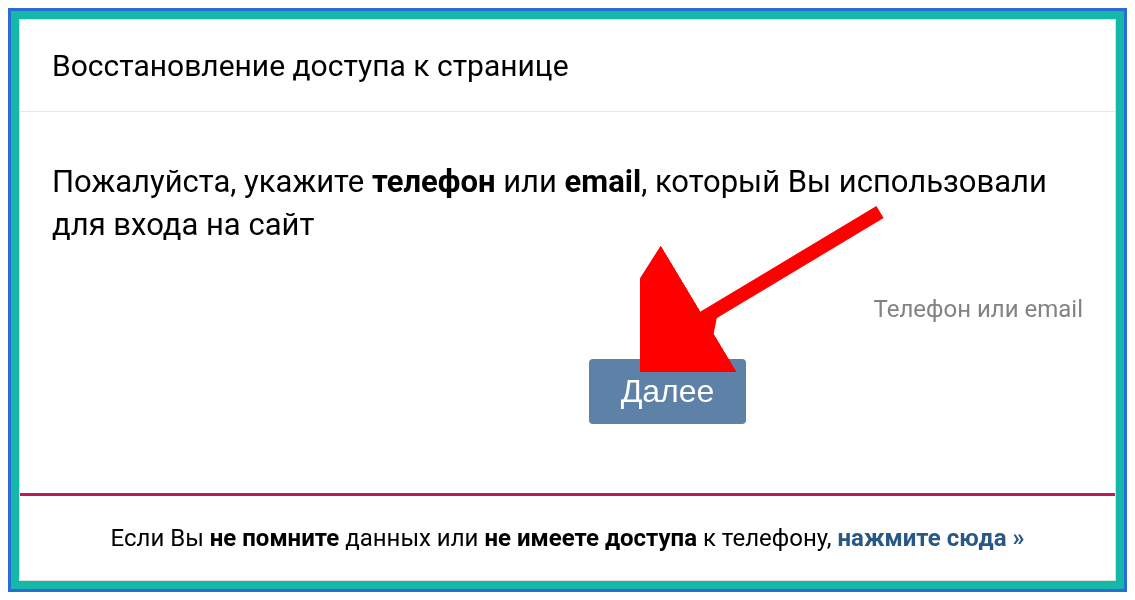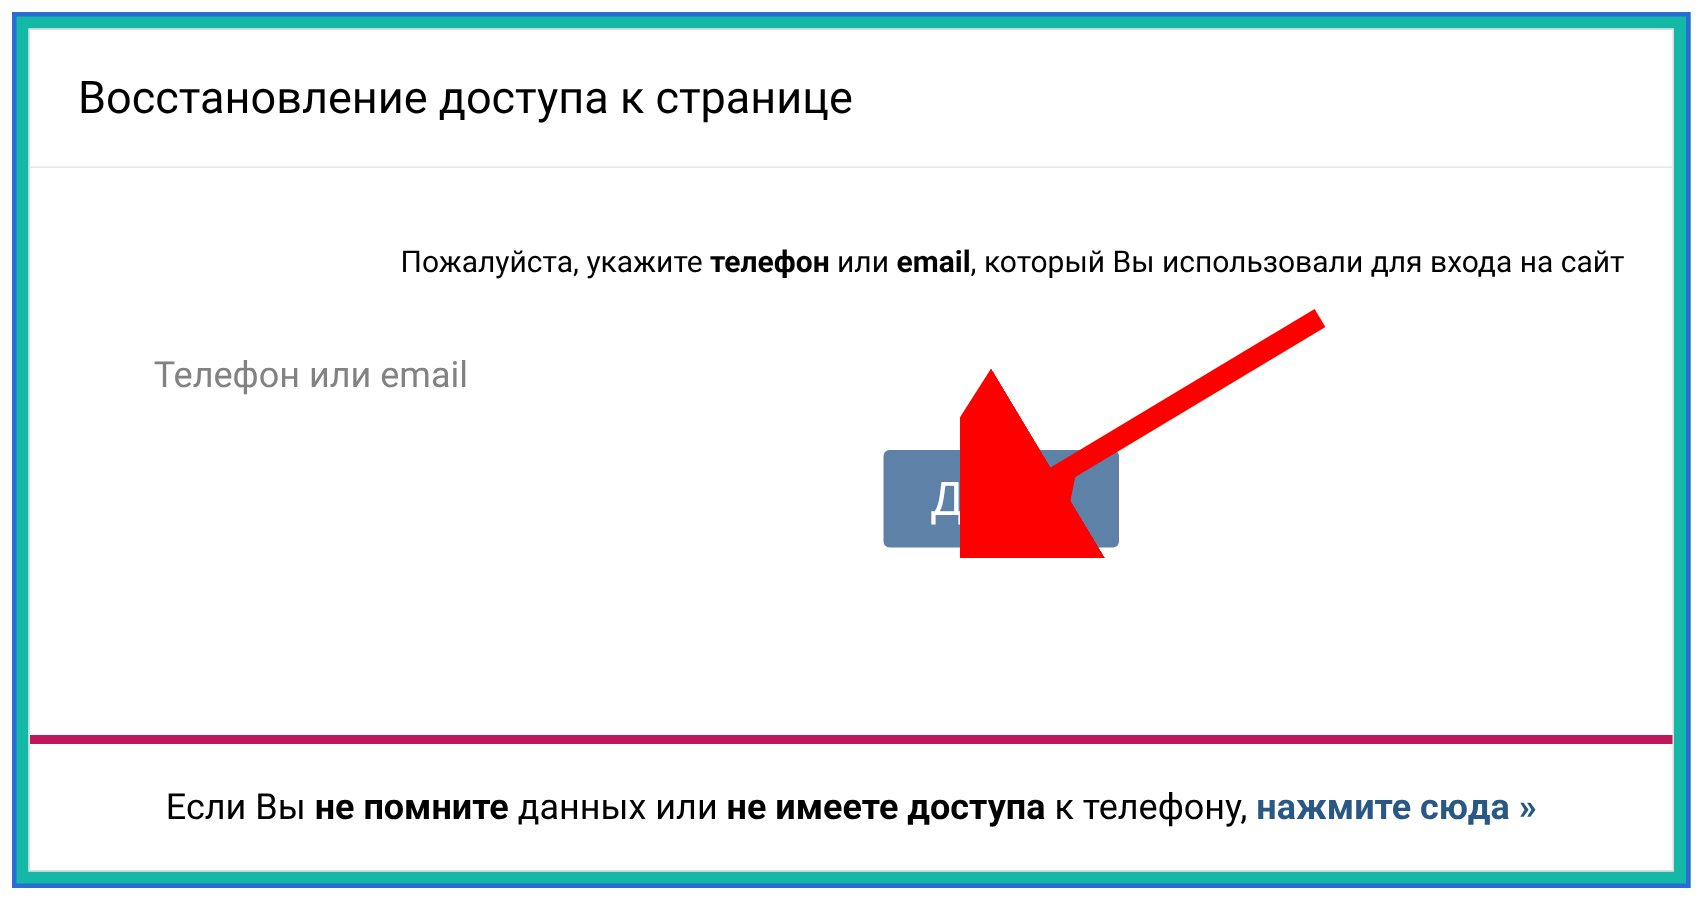--- a/index.html
+++ b/index.html
@@ -37,33 +37,32 @@
       font-size: 30px;
       font-weight: 400;
       color: #000000;
     }
     .panel-body {
       padding: 48px 32px 40px 32px;
       flex: 1;
       position: relative;
     }
     .instruction-text {
-      font-size: 20px;
+      font-size: 31px;
       color: #000000;
       line-height: 1.4;
       margin-bottom: 48px;
-      text-align: right;
     }
     .instruction-text .bold {
       font-weight: 700;
     }
     .form-row {
       display: flex;
       align-items: center;
-      justify-content: space-between;
+      justify-content: flex-end;
       gap: 20px;
       margin-bottom: 36px;
     }
     .form-label {
       font-size: 24px;
       color: #828282;
       text-align: right;
       width: 260px;
     }
     .input-wrapper {
@@ -98,21 +97,21 @@
     .primary-button {
       background: #5e81a8;
       color: #ffffff;
       border: none;
       border-radius: 4px;
       padding: 14px 32px;
       font-size: 32px;
       cursor: pointer;
     }
     .panel-footer {
-      border-top: 6px solid #be185d;
+      border-top: 3px solid #be185d;
       padding: 28px 32px;
       text-align: center;
     }
     .footer-text {
       font-size: 24px;
       color: #000000;
     }
     .footer-text .bold {
       font-weight: 700;
     }

